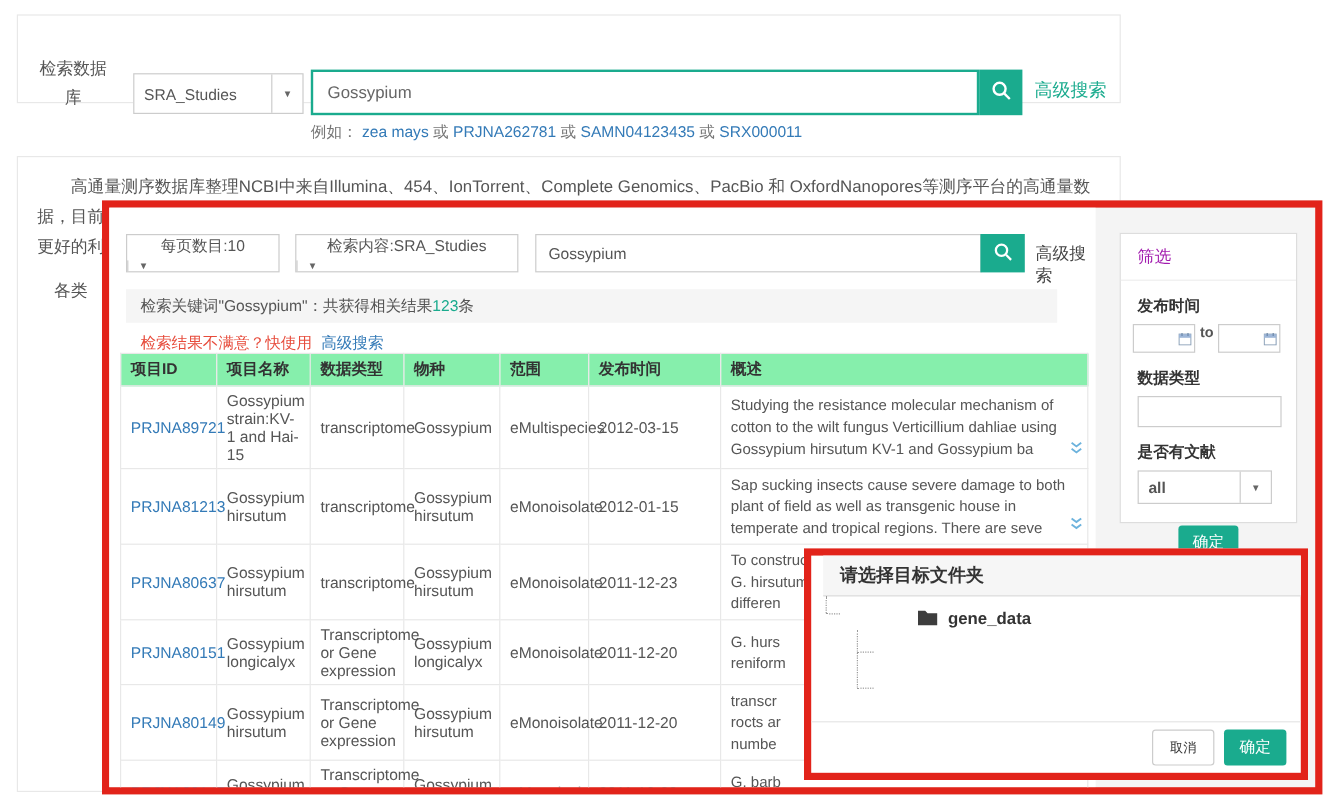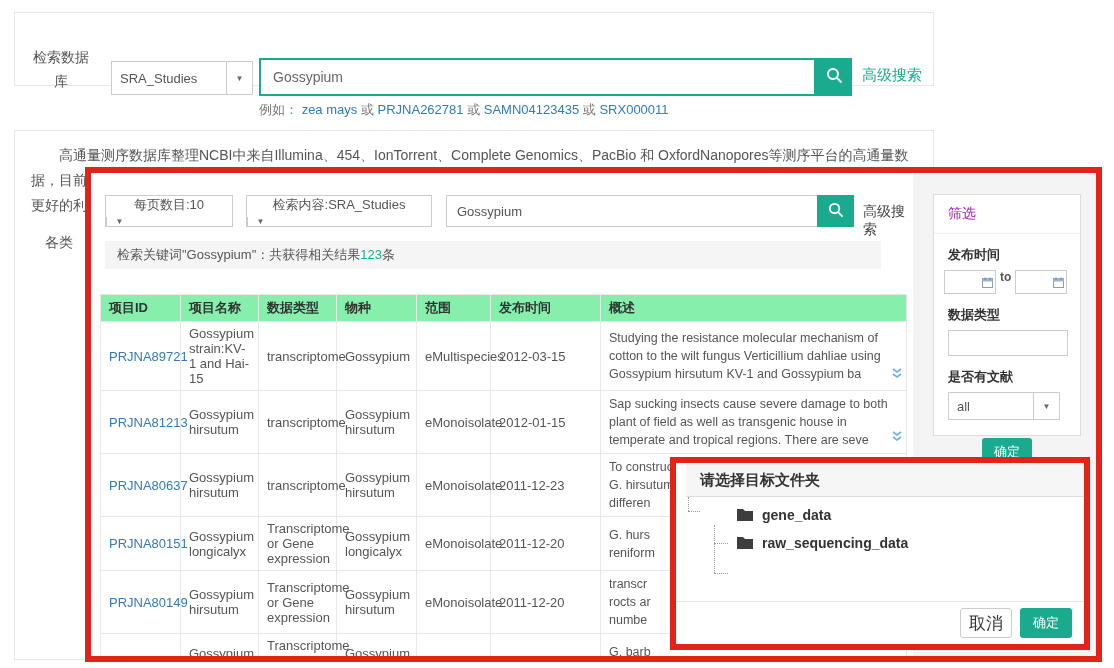--- a/index.html
+++ b/index.html
@@ -73,42 +73,42 @@
   #filter-panel { position:absolute; left:842px; top:21px; width:148px; height:242px;
     background:#fff; border:1px solid #ddd; }
   #filter-title { padding:10px 14px; font-size:14px; color:#a21caf; border-bottom:1px solid #eee; }
   .f-label { margin:12px 14px 6px 14px; font-size:13px; color:#333; font-weight:bold; }
   .date-row { display:flex; align-items:flex-start; margin:0 10px;font-weight:bold; }
   .date-input { width:52px; height:24px; border:1px solid #ccc; display:flex;
     align-items:center; justify-content:flex-end; padding-right:2px; background:#fff; }
   .date-to { font-size:12px; color:#555; margin:0 4px; }
   #dtype-input { display:block; margin:0 14px; width:120px; height:26px;
     border:1px solid #ccc; font-size:12px; padding:0 6px; outline:none; font-family:inherit; }
-  #lit-select { position:static; margin:0 14px; width:112px; height:28px; }
+  #lit-select { position:static; margin:0 14px; width:112px; height:28px;font-weight:bold; }
   #filter-confirm { display:block; margin:18px auto 0 auto; width:50px; height:28px;
     background:#1aab8e; color:#fff; border:none; border-radius:3px; font-size:13px;
     cursor:pointer; font-family:inherit; }
 
   
   #folder-modal { position:absolute; left:670px; top:457px; width:420px; height:193px;
     border:6px solid #e2231a; background:#fff; z-index:10; }
   #folder-header { height:34px; background:#f6f6f6; border-bottom:1px solid #ddd;
     line-height:34px; padding-left:14px; font-size:15px; font-weight:bold; color:#333;margin-left:10px; }
   #folder-body { position:relative; height:102px; padding-top:4px; }
   .tree-row { position:relative; display:flex; align-items:center; height:28px;
     font-size:14px; color:#333; font-weight:600; cursor:pointer; }
   .tree-root { padding-left:28px; font-size:15px; }
-  .tree-child { padding-left:60px; }
+  .tree-child { padding-left:88px; }
   .tree-row .f-icon { margin-right:8px; display:inline-flex; }
   .t-line { position:absolute; border-color:#999 !important; }
   #folder-footer { position:absolute; left:0; bottom:0; width:100%; height:43px;
     border-top:1px solid #e5e5e5; display:flex; align-items:center; justify-content:flex-end;
     padding-right:12px; gap:8px; }
   .btn-cancel { width:52px; height:30px; background:#fff; border:1px solid #ccc;
-    border-radius:3px; font-size:17px; color:#333; cursor:pointer; font-family:inherit; }
+    border-radius:3px; font-size:11px; color:#333; cursor:pointer; font-family:inherit; }
   .btn-ok { width:52px; height:30px; background:#1aab8e; border:none; border-radius:3px;
     font-size:13px; color:#fff; cursor:pointer; font-family:inherit; }
 </style>
 </head>
 <body>
 
 <div id="top-panel" class="panel">
   <div class="db-label">检索数据库</div>
   <div id="db-select" class="select-box">
     <span class="sel-text">SRA_Studies</span>
@@ -157,20 +157,24 @@
         <svg width="16" height="16" viewBox="0 0 17 17">
             <circle cx="7" cy="7" r="5" fill="none" stroke="#fff" stroke-width="2"></circle>
             <line x1="11" y1="11" x2="15.5" y2="15.5" stroke="#fff" stroke-width="2"></line>
           </svg>
       </span>
     </button>
     <a id="modal-adv" href="#">高级搜索</a>
 
     <div id="summary-bar">
       <span>检索关键词"Gossypium"：共获得相关结果</span><span class="count">123</span><span>条</span>
+    </div>
+    <div id="retry-line">
+      <span class="warn">检索结果不满意？快使用</span>
+      <a class="lnk" href="#">高级搜索</a>
     </div>
 
     <table id="results-table">
       <thead>
           <tr id="results-head">
             <th class="c-id">项目ID</th>
             <th class="c-name">项目名称</th>
             <th class="c-type">数据类型</th>
             <th class="c-species">物种</th>
             <th class="c-scope">范围</th>
@@ -290,27 +294,19 @@
     <div class="t-line" style="left:38px; top:76px; width:14px; border-top:1px dotted #999;"></div>
     <div id="tree-children">
         <div class="tree-row tree-child">
           <span class="f-icon">
             <svg width="18" height="14" viewBox="0 0 18 14">
               <path d="M1 1 h6 l2 2 h8 v10 H1 Z" fill="#3d3d3d"></path>
             </svg>
           </span>
           <span>gene_data</span>
         </div>
-        <div class="tree-row tree-child">
-          <span class="f-icon">
-            <svg width="18" height="14" viewBox="0 0 18 14">
-              <path d="M1 1 h6 l2 2 h8 v10 H1 Z" fill="#3d3d3d"></path>
-            </svg>
-          </span>
-          <span>raw_sequencing_data</span>
-        </div>
       </div>
   </div>
   <div id="folder-footer">
     <button class="btn-cancel">取消</button>
     <button class="btn-ok">确定</button>
   </div>
 </div>
 
 </body></html>

